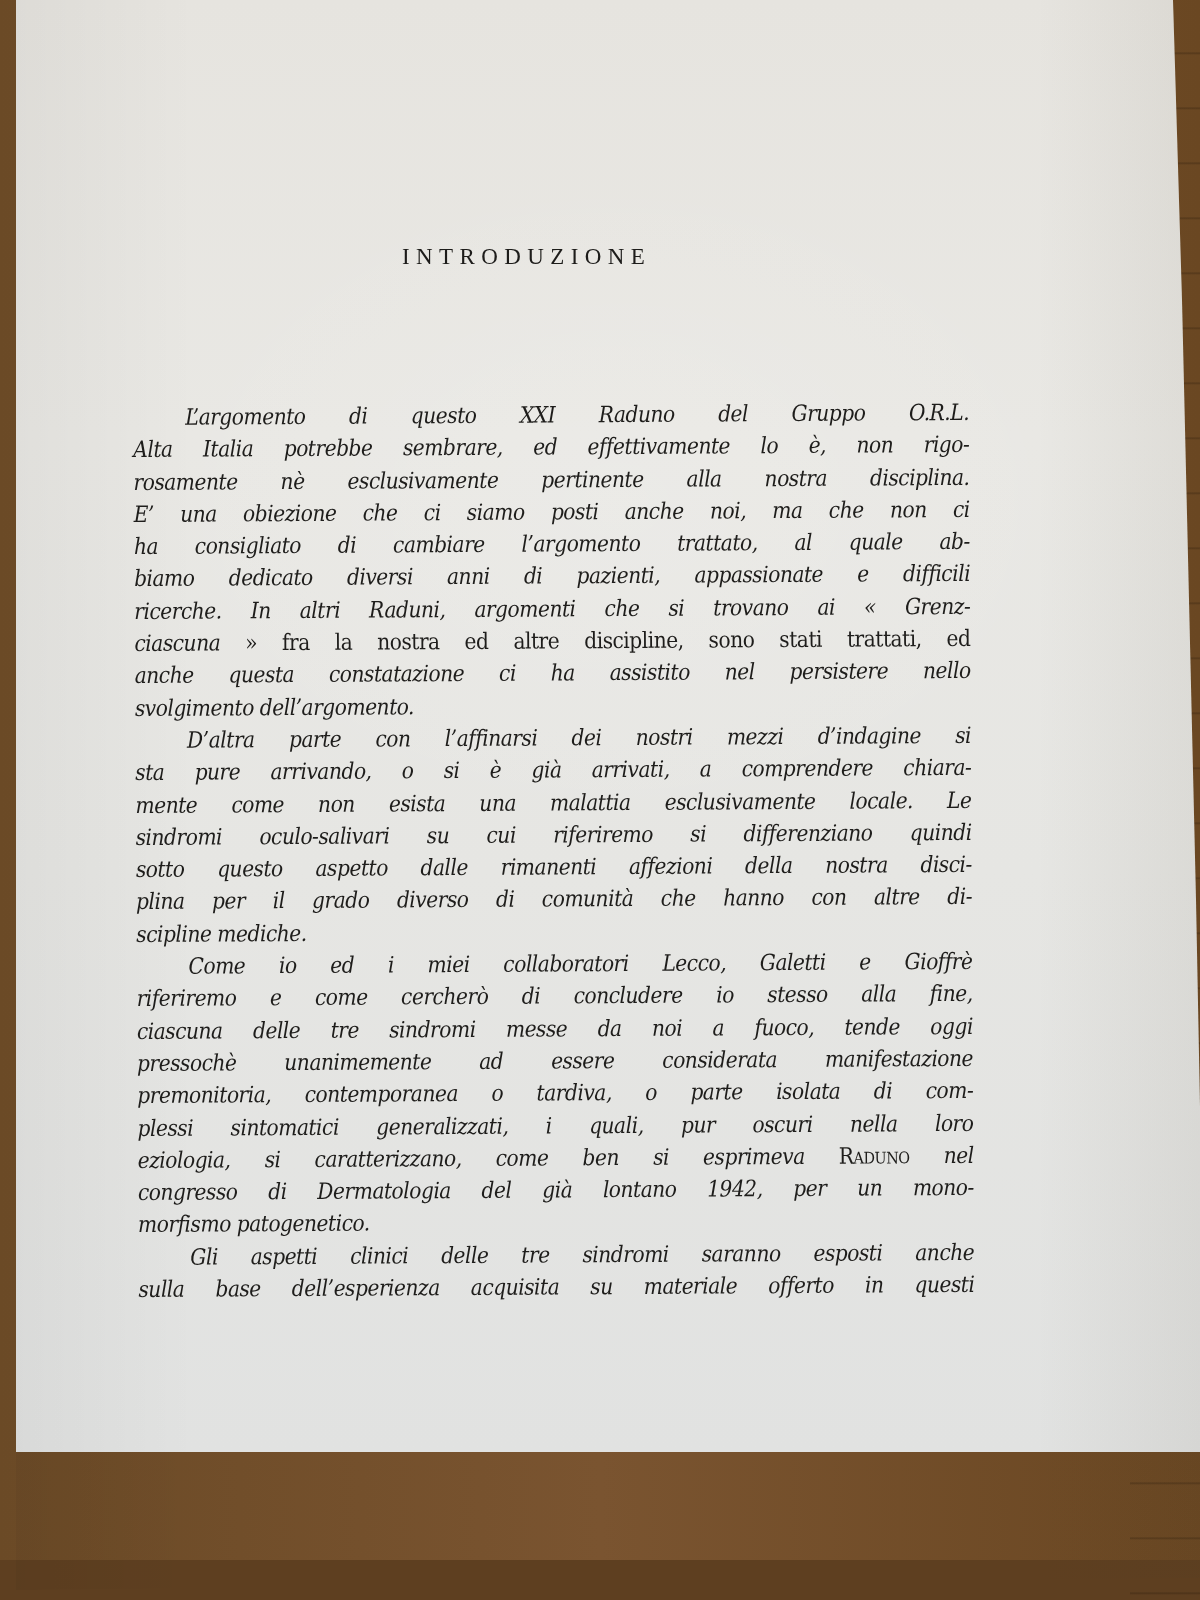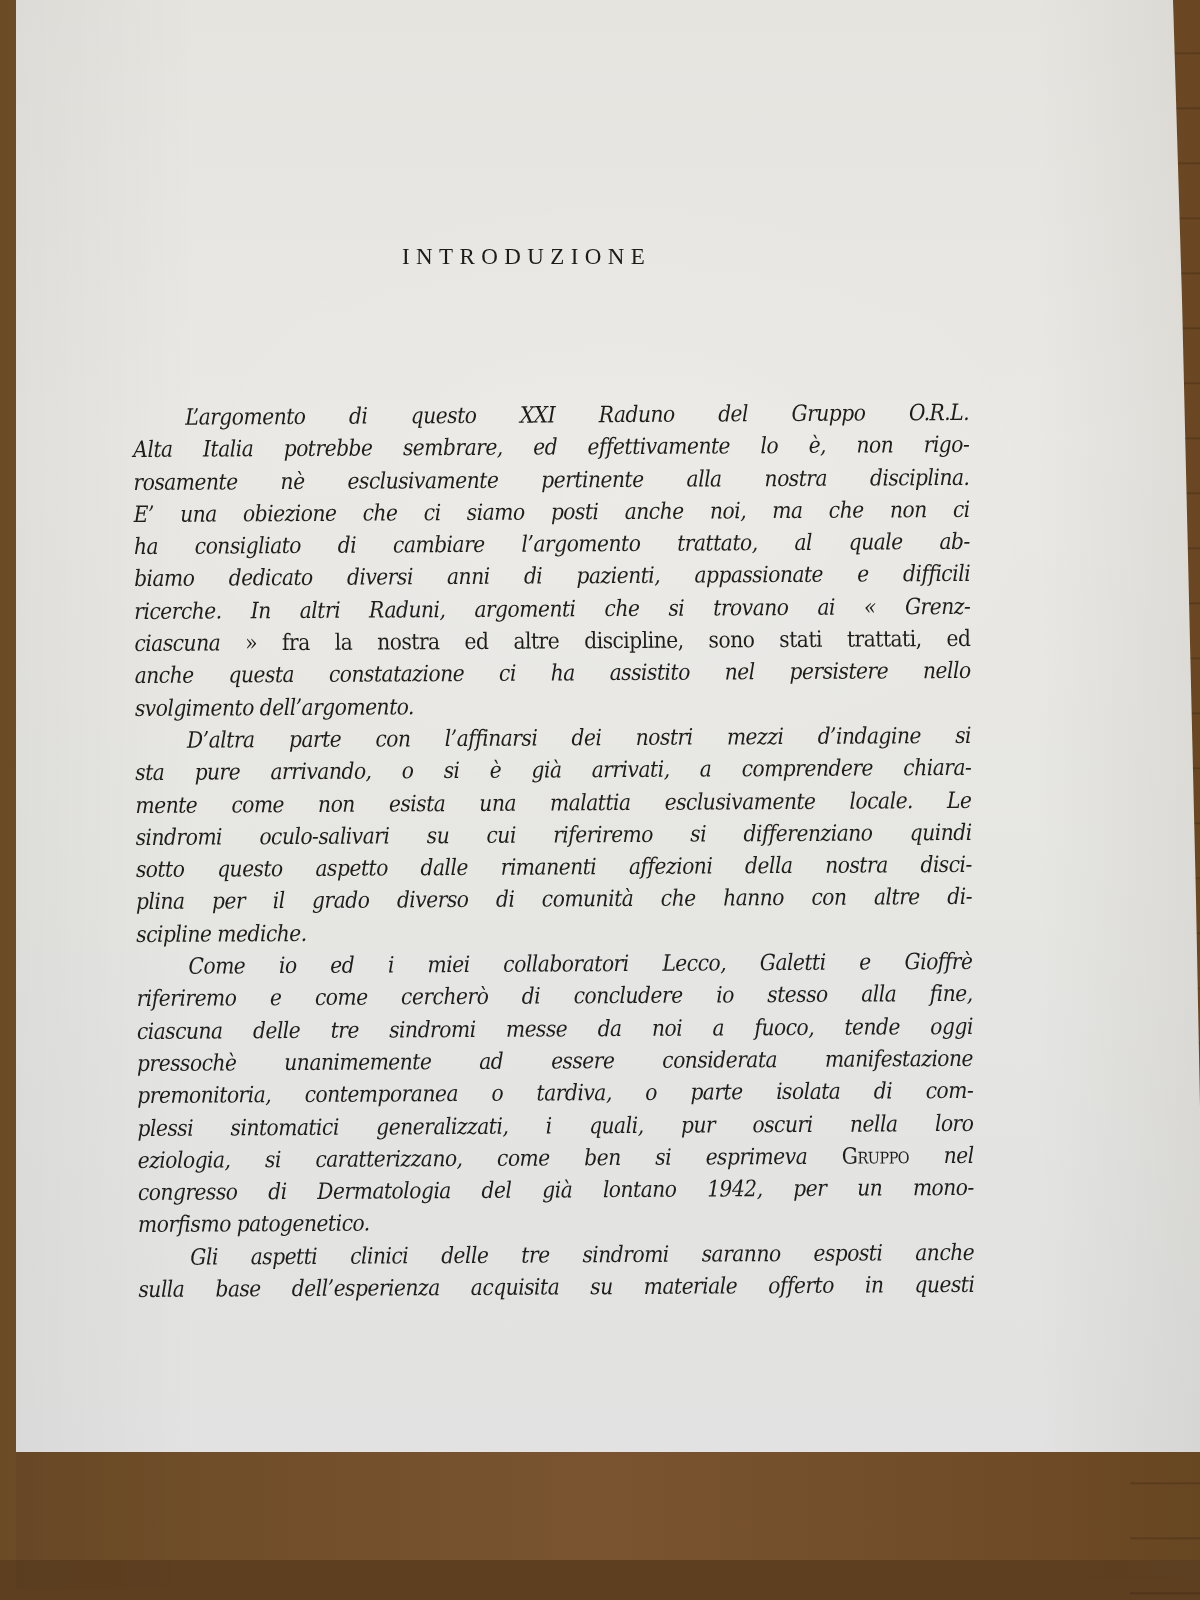--- a/index.html
+++ b/index.html
@@ -86,20 +86,20 @@
     <div class="line">sotto questo aspetto dalle rimanenti affezioni della nostra disci-</div>
     <div class="line">plina per il grado diverso di comunità che hanno con altre di-</div>
     <div class="line last">scipline mediche.</div>
 
     <div class="line indent">Come io ed i miei collaboratori Lecco, Galetti e Gioffrè</div>
     <div class="line">riferiremo e come cercherò di concludere io stesso alla fine,</div>
     <div class="line">ciascuna delle tre sindromi messe da noi a fuoco, tende oggi</div>
     <div class="line">pressochè unanimemente ad essere considerata manifestazione</div>
     <div class="line">premonitoria, contemporanea o tardiva, o parte isolata di com-</div>
     <div class="line">plessi sintomatici generalizzati, i quali, pur oscuri nella loro</div>
-    <div class="line"><span>eziologia, si caratterizzano, come ben si esprimeva</span> <span class="smallcaps">Gruppo</span> <span>nel</span></div>
+    <div class="line"><span>eziologia, si caratterizzano, come ben si esprimeva</span> <span class="smallcaps">Raduno</span> <span>nel</span></div>
     <div class="line">congresso di Dermatologia del già lontano 1942, per un mono-</div>
     <div class="line last">morfismo patogenetico.</div>
 
     <div class="line indent">Gli aspetti clinici delle tre sindromi saranno esposti anche</div>
     <div class="line">sulla base dell’esperienza acquisita su materiale offerto in questi</div>
   </div>
 </div>
 
 </body></html>

